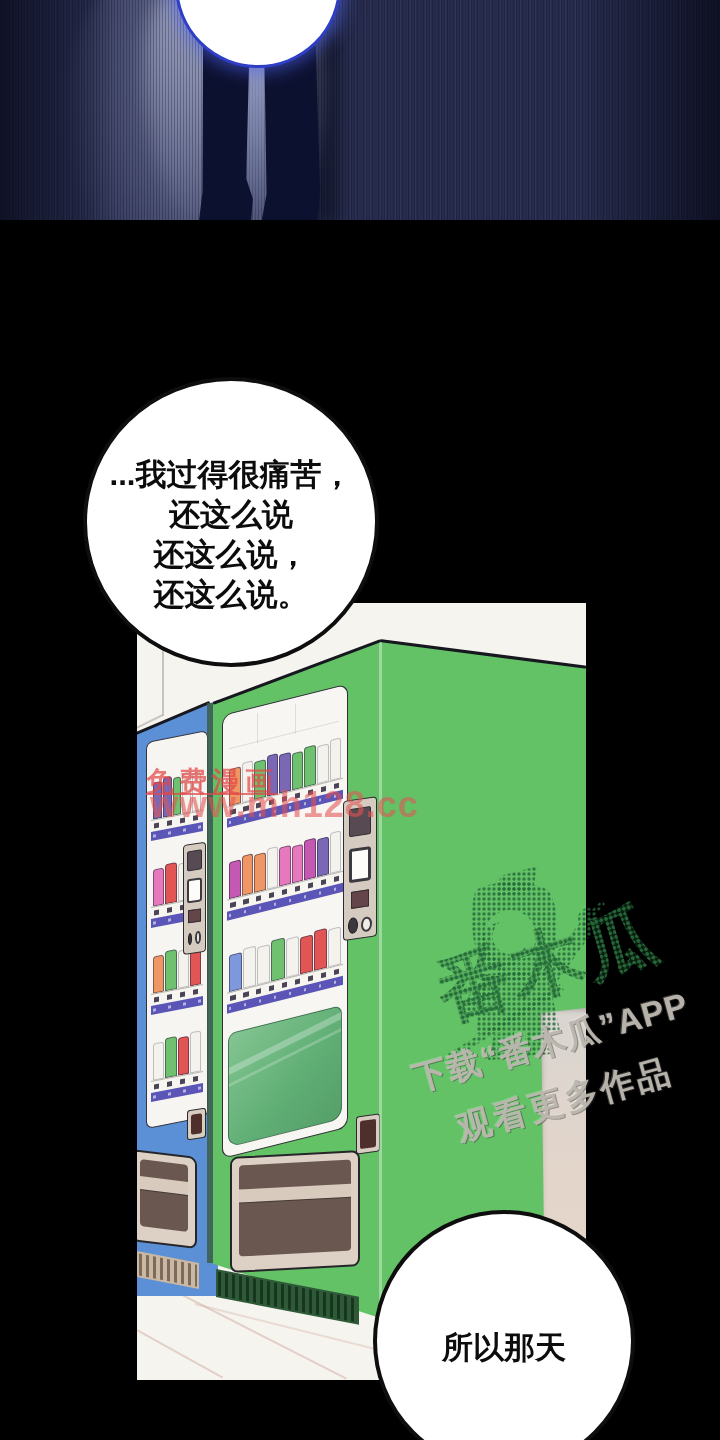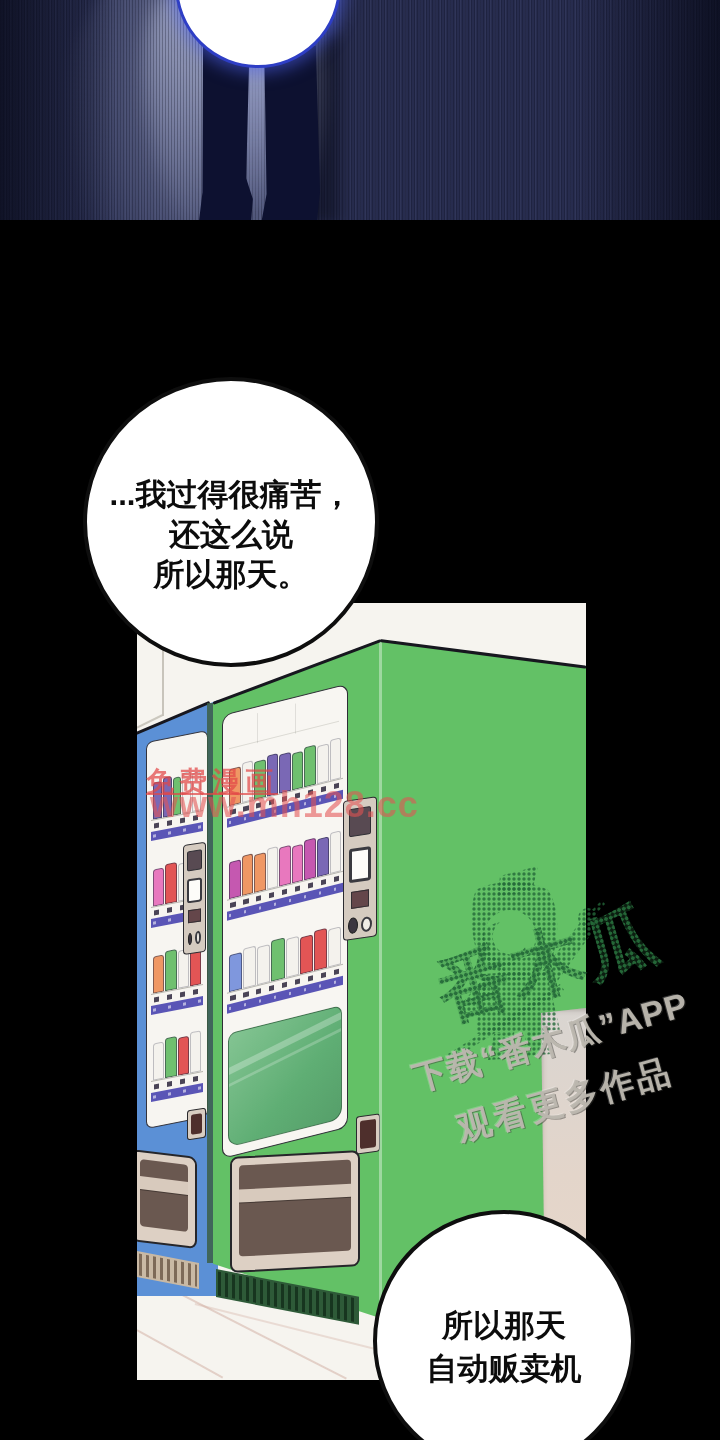--- a/index.html
+++ b/index.html
@@ -326,23 +326,23 @@
     </g>
   </svg>
   <div class="wm-big">番木瓜</div>
   <div class="wm-gray" id="wm-gray1">下载“番木瓜”APP</div>
   <div class="wm-gray" id="wm-gray2">观看更多作品</div>
 
   <div class="bubble" id="bubble1">
     <div class="txt">
       <span>...我过得很痛苦，</span>
       <span>还这么说</span>
-      <span>所以那天。</span>
+      <span>还这么说，</span>
+      <span>还这么说。</span>
     </div>
   </div>
   <div class="bubble" id="bubble2">
     <div class="txt">
       <span>所以那天</span>
-      <span>自动贩卖机</span>
     </div>
   </div>
 
 </div>
 
 </body></html>

